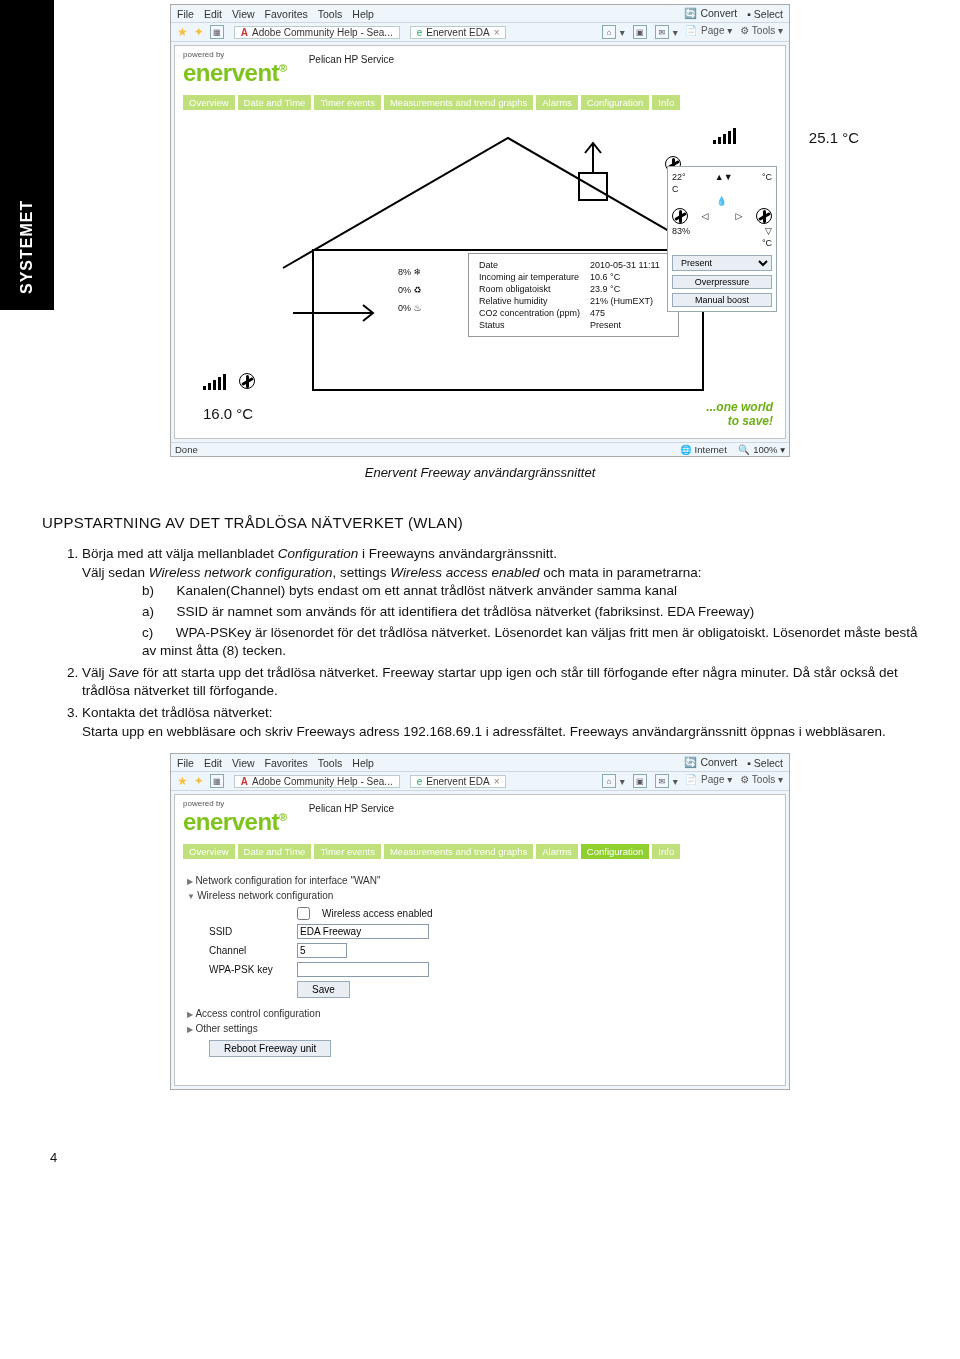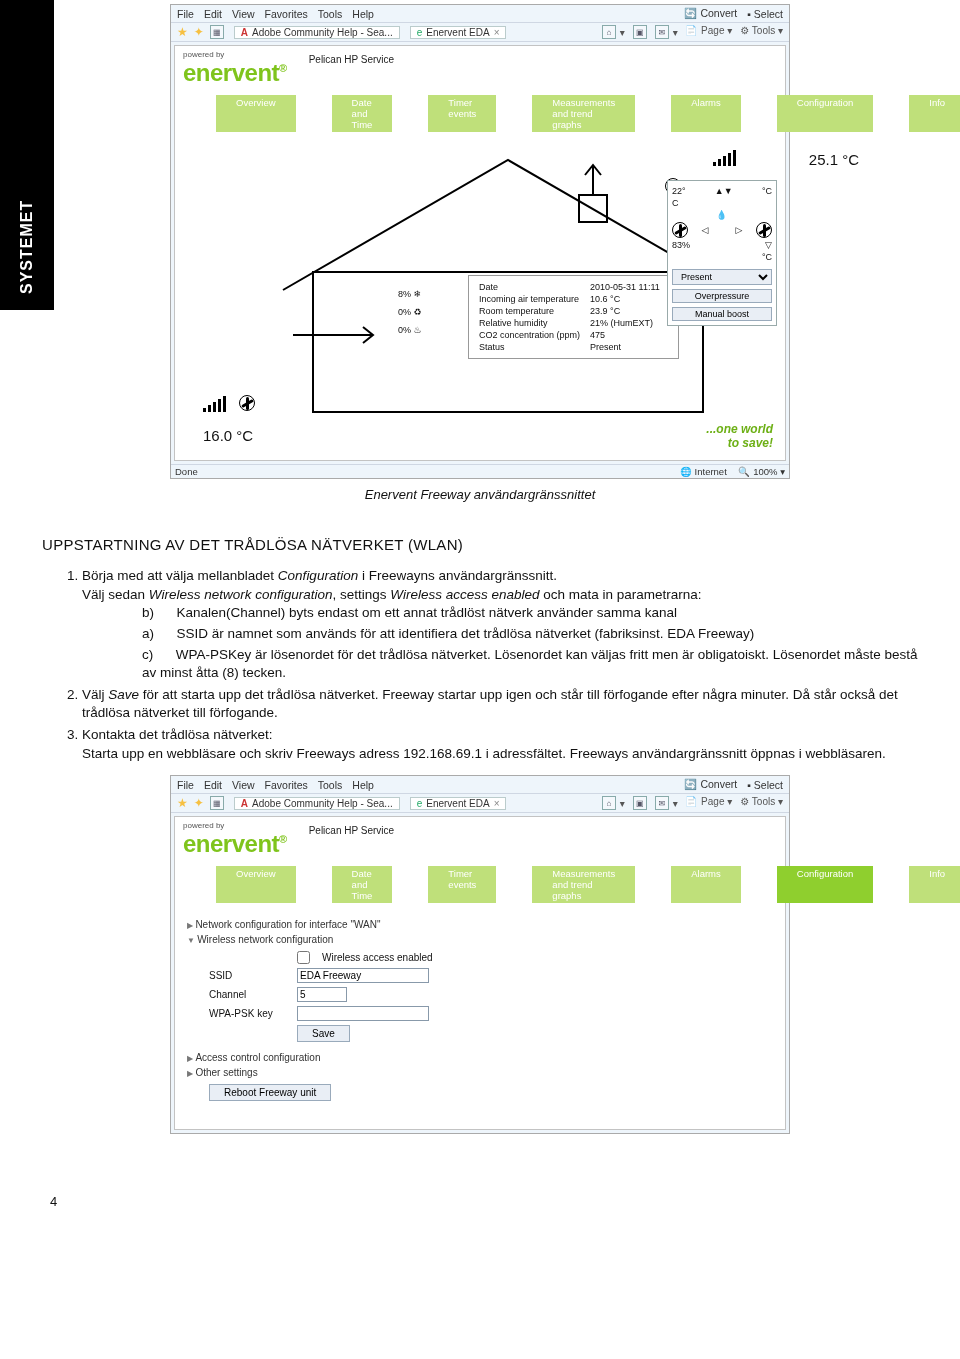--- a/index.html
+++ b/index.html
@@ -15,39 +15,39 @@
   .tab { background: #fff; border: 1px solid #bcc; padding: 0 6px; margin-left: 4px; display: inline-flex; align-items: center; gap: 4px; font-size: 10px; }
   .tab .x { color: #888; }
   .rh-tools { margin-left: auto; color: #555; display: flex; gap: 8px; font-size: 10px; }
   .content { background: #fff; border: 1px solid #c3c3c3; margin: 3px; }
   .header-strip { padding: 4px 4px 0 8px; display: flex; align-items: flex-start; }
   .powered { font-size: 8px; color: #555; }
   .logo { font-family: Arial; font-weight: bold; font-size: 24px; color: #7fc41c; letter-spacing: -0.5px; }
   .logo .reg { font-size: 11px; vertical-align: super; }
   .service-title { font-size: 10px; color: #222; margin-left: 22px; padding-top: 4px; }
   .nav { display: flex; gap: 3px; padding: 8px 8px; font-size: 9.5px; }
-  .nav .nb { background: #bfe07a; color: #fff; padding: 2px 20px; margin-left: 33px; }
+  .nav .nb { background: #bfe07a; color: #fff; padding: 2px 6px; }
   .dash { position: relative; height: 320px; }
   .house-area { position: absolute; left: 28px; top: 10px; width: 578px; height: 300px; }
   .house-svg { position: absolute; left: 50px; top: 0; width: 510px; height: 280px; }
   .exhaust-temp { position: absolute; right: -78px; top: 1px; font-size: 15px; }
   .intake-temp { position: absolute; left: 0; bottom: 6px; font-size: 15px; }
   .sig-icon { display:inline-block; width:28px; height:18px; position:relative; }
   .sig-icon span { position:absolute; bottom:0; width:3px; background:#000; }
   .sig-icon span:nth-child(1){left:0;height:4px}
   .sig-icon span:nth-child(2){left:5px;height:7px}
   .sig-icon span:nth-child(3){left:10px;height:10px}
   .sig-icon span:nth-child(4){left:15px;height:13px}
   .sig-icon span:nth-child(5){left:20px;height:16px}
   .fan-glyph { display:inline-block; width:16px; height:16px; border:1px solid #000; border-radius:50%; position:relative; }
   .fan-glyph::before,.fan-glyph::after{content:"";position:absolute;left:6px;top:1px;width:3px;height:13px;background:#000;border-radius:2px}
   .fan-glyph::after{transform:rotate(60deg)}
   .status-box { position:absolute; border:1px solid #999; left:265px; top:125px; padding:4px 8px; font-size:9px; background:#fff; }
   .status-box table td { padding:0 8px 0 0; }
-  .sidebox { position:absolute; right:8px; top:40px; width:110px; border:1px solid #9aa; padding:4px; font-size:9px; background:#fff; }
+  .sidebox { position:absolute; right:8px; top:48px; width:110px; border:1px solid #9aa; padding:4px; font-size:9px; background:#fff; }
   .sidebox .row { display:flex; justify-content:space-between; align-items:center; padding:1px 0; }
   .btn-line { display:flex; gap:4px; margin-top:6px; flex-direction:column; }
   .btn-line button,.btn-line .sel { font-size:9px; padding:1px 4px; background:#e9eef5; border:1px solid #9ab; }
   .slogan { position:absolute; right:12px; bottom:10px; text-align:right; font-style:italic; font-weight:bold; color:#6db016; font-size:12px; }
   .statusbar { display:flex; align-items:center; font-size:9.5px; color:#333; border-top:1px solid #cfd7e3; padding:1px 4px; }
   .statusbar .r { margin-left:auto; display:flex; gap:12px; }
   .caption { text-align:center; font-style:italic; font-size:13px; margin: 8px 0 34px 0; }
   .doc { margin: 0 42px; }
   .h2 { font-size: 15px; letter-spacing: 0.3px; margin-bottom: 14px; }
   .num-list { list-style: decimal; margin-left: 40px; }
@@ -177,21 +177,21 @@
             <tbody>
                   <tr>
                     <td>Date</td>
                     <td>2010-05-31 11:11</td>
                   </tr>
             <tr>
                     <td>Incoming air temperature</td>
                     <td>10.6 °C</td>
                   </tr>
             <tr>
-                    <td>Room temperature</td>
+                    <td>Room obligatoiskt</td>
                     <td>23.9 °C</td>
                   </tr>
             <tr>
                     <td>Relative humidity</td>
                     <td>21% (HumEXT)</td>
                   </tr>
             <tr>
                     <td>CO2 concentration (ppm)</td>
                     <td>475</td>
                   </tr>

